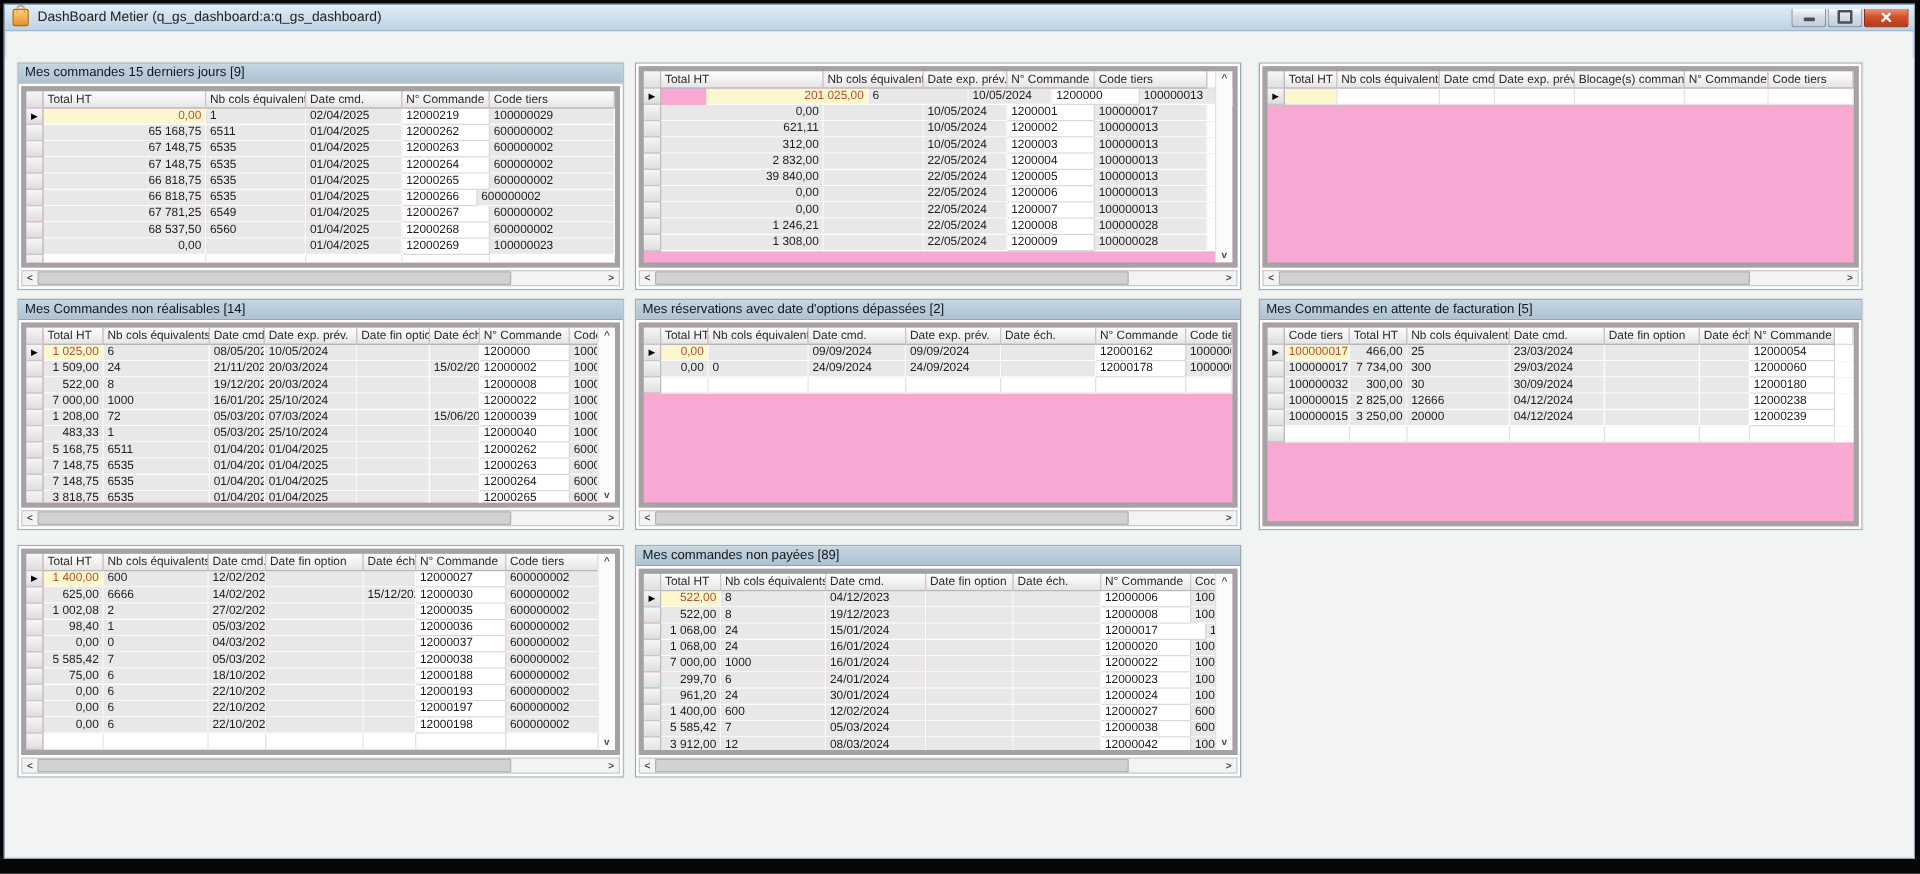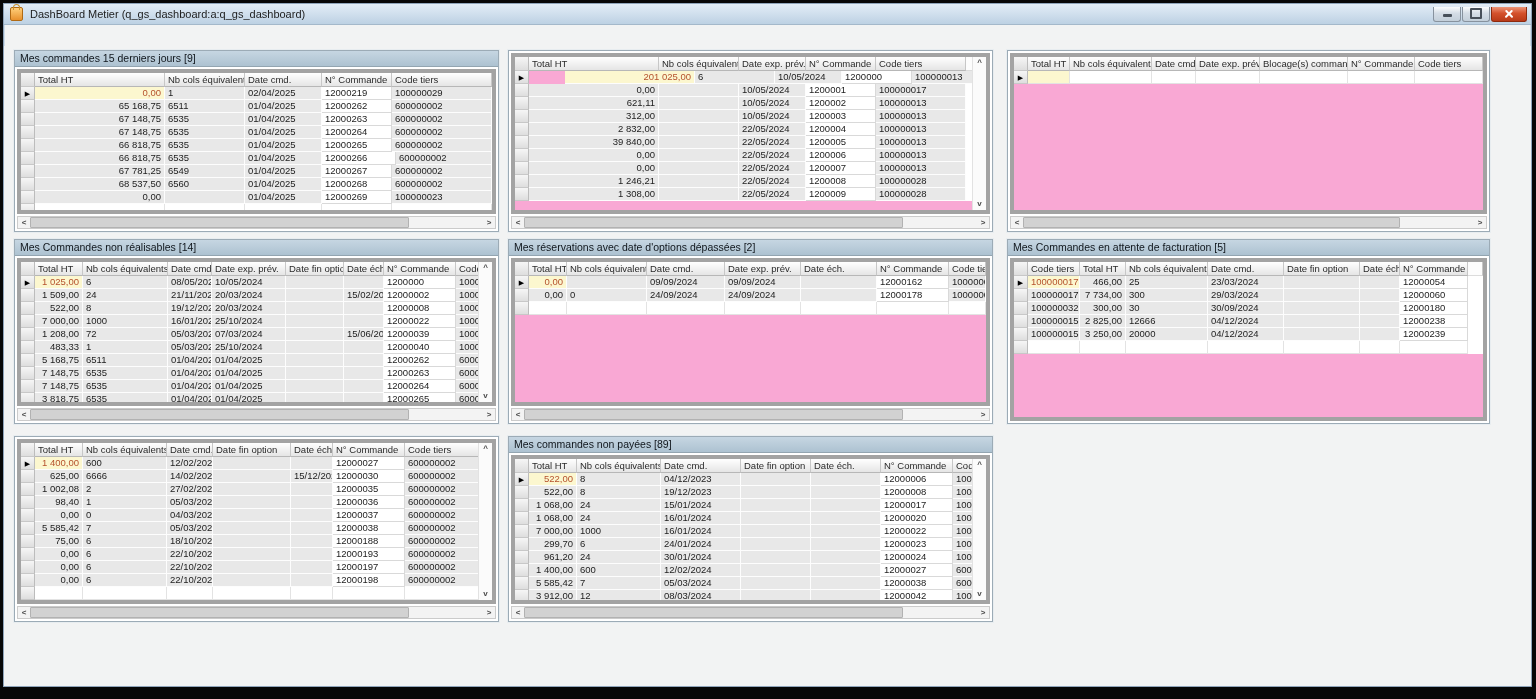--- a/index.html
+++ b/index.html
@@ -200,21 +200,21 @@
               <div class="gcell dcell" style="width: 80px;">6535</div>
               <div class="gcell dcell" style="width: 77px;">01/04/2025</div>
               <div class="gcell dcell wc" style="width: 70px;">12000265</div>
               <div class="gcell dcell flex">600000002</div>
             </div>
             <div class="grow">
               <div class="gcell selcell"></div>
               <div class="gcell dcell r" style="width: 130px;">66 818,75</div>
               <div class="gcell dcell" style="width: 80px;">6535</div>
               <div class="gcell dcell" style="width: 77px;">01/04/2025</div>
-              <div class="gcell dcell wc" style="width: 74px;">12000266</div>
+              <div class="gcell dcell wc" style="width: 60px;">12000266</div>
               <div class="gcell dcell flex">600000002</div>
             </div>
             <div class="grow">
               <div class="gcell selcell"></div>
               <div class="gcell dcell r" style="width: 130px;">67 781,25</div>
               <div class="gcell dcell" style="width: 80px;">6549</div>
               <div class="gcell dcell" style="width: 77px;">01/04/2025</div>
               <div class="gcell dcell wc" style="width: 70px;">12000267</div>
               <div class="gcell dcell flex">600000002</div>
             </div>
@@ -848,21 +848,21 @@
               <div class="gcell dcell wc" style="width: 72px;">12000008</div>
               <div class="gcell dcell flex">10000</div>
             </div>
             <div class="grow">
               <div class="gcell selcell"></div>
               <div class="gcell dcell r" style="width: 48px;">1 068,00</div>
               <div class="gcell dcell" style="width: 84px;">24</div>
               <div class="gcell dcell" style="width: 80px;">15/01/2024</div>
               <div class="gcell dcell" style="width: 70px;"></div>
               <div class="gcell dcell" style="width: 70px;"></div>
-              <div class="gcell dcell wc" style="width: 72px;">12000017</div>
+              <div class="gcell dcell wc" style="width: 84px;">12000017</div>
               <div class="gcell dcell flex">10000</div>
             </div>
             <div class="grow">
               <div class="gcell selcell"></div>
               <div class="gcell dcell r" style="width: 48px;">1 068,00</div>
               <div class="gcell dcell" style="width: 84px;">24</div>
               <div class="gcell dcell" style="width: 80px;">16/01/2024</div>
               <div class="gcell dcell" style="width: 70px;"></div>
               <div class="gcell dcell" style="width: 70px;"></div>
               <div class="gcell dcell wc" style="width: 72px;">12000020</div>

